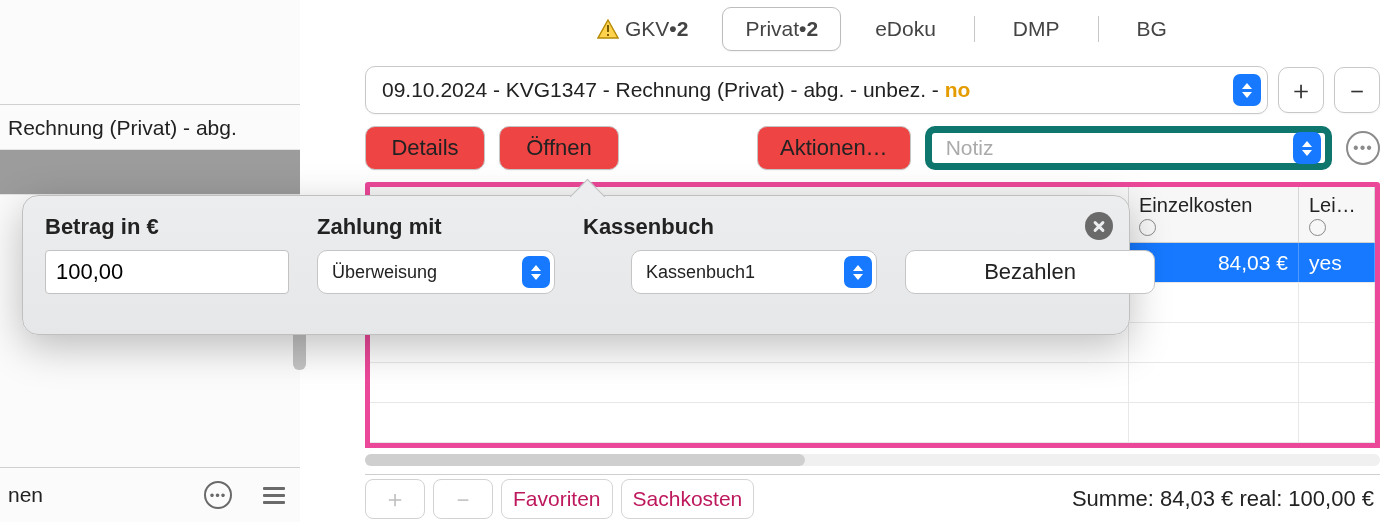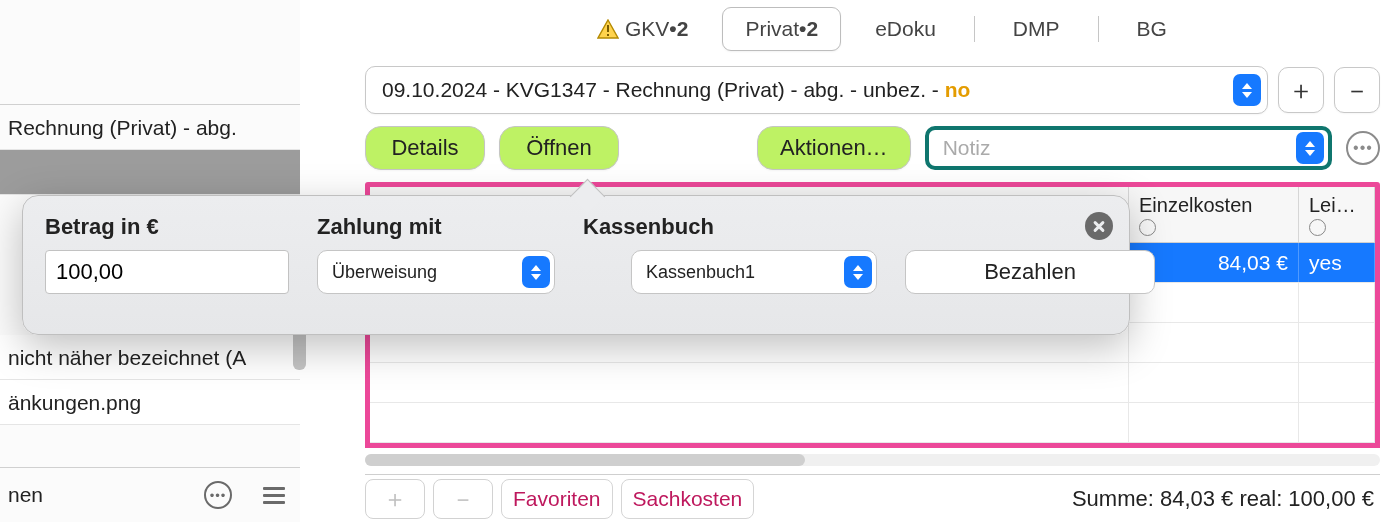--- a/index.html
+++ b/index.html
@@ -37,23 +37,23 @@
   .doc-select-text { white-space: nowrap; overflow: hidden; }
   .doc-select .no { color: #e49c00; font-weight: 600; }
   .stepper-caret { position: absolute; right: 6px; top: 50%; transform: translateY(-50%); width: 28px; height: 32px; background: #1679ff; border-radius: 7px; display: flex; flex-direction: column; align-items: center; justify-content: center; }
   .stepper-caret::before, .stepper-caret::after { content: ""; width: 0; height: 0; border-left: 5px solid transparent; border-right: 5px solid transparent; }
   .stepper-caret::before { border-bottom: 6px solid #fff; margin-bottom: 3px; }
   .stepper-caret::after { border-top: 6px solid #fff; }
   .round-btn { width: 46px; height: 46px; background: #fff; border: 1px solid #c8c8c8; border-radius: 10px; display: flex; align-items: center; justify-content: center; font-size: 26px; color: #333; cursor: pointer; box-shadow: 0 1px 2px rgba(0,0,0,0.04); }
 
   
   .toolbar-row { display: flex; align-items: center; gap: 14px; padding: 4px 10px 12px; }
-  .btn { height: 44px; padding: 0 22px; background: #bef264; border: 1px solid #c5c5c5; border-radius: 16px; display: flex; align-items: center; font-size: 22px; cursor: pointer; box-shadow: 0 1px 2px rgba(0,0,0,0.04); }
+  .btn { height: 44px; padding: 0 22px; background: #ef4444; border: 1px solid #c5c5c5; border-radius: 10px; display: flex; align-items: center; font-size: 22px; cursor: pointer; box-shadow: 0 1px 2px rgba(0,0,0,0.04); }
   .btn.w { min-width: 120px; justify-content: center; }
-  .note-select { flex: 1; height: 44px; background: #fff; border: 4px solid #0f766e; border-radius: 10px; display: flex; align-items: center; padding: 0 44px 0 14px; position: relative; color: #aaa; }
+  .note-select { flex: 1; height: 44px; background: #fff; border: 7px solid #0f766e; border-radius: 10px; display: flex; align-items: center; padding: 0 44px 0 14px; position: relative; color: #aaa; }
   .note-select .stepper-caret { right: 4px; }
   .more-btn { width: 34px; height: 34px; border: 2px solid #8b8b8b; border-radius: 50%; display: flex; align-items: center; justify-content: center; color: #8b8b8b; font-size: 16px; cursor: pointer; letter-spacing: 1px; }
 
   
   .table { margin: 0 10px; border: 5px solid #ec4899; border-radius: 3px 3px 0 0; overflow: hidden; }
   .thead { display: flex; height: 56px; background: #f7f7f7; border-bottom: 1px solid #d0d0d0; }
   .th { border-right: 1px solid #d6d6d6; padding: 4px 10px; display: flex; flex-direction: column; justify-content: center; gap: 2px; overflow: hidden; }
   .th-label { font-size: 20px; white-space: nowrap; overflow: hidden; text-overflow: ellipsis; }
   .th .radio { width: 17px; height: 17px; border: 1.5px solid #888; border-radius: 50%; }
   .col-spacer { flex: 1; }
@@ -94,24 +94,20 @@
   .circle-dots { width: 28px; height: 28px; border: 2.5px solid #6a6a6a; border-radius: 50%; display: flex; align-items: center; justify-content: center; font-size: 13px; color: #6a6a6a; letter-spacing: 1px; }
 </style>
 </head>
 <body>
 
 <div class="left-panel">
   <div class="left-top-row"></div>
   <div class="left-item">Rechnung (Privat) - abg.</div>
   <div class="left-item selected"></div>
   <div class="left-spacer"></div>
-  <div class="left-bottom-items">
-    <div class="left-item">nicht näher bezeichnet (A</div>
-    <div class="left-item">änkungen.png</div>
-  </div>
   <div class="left-footer">
     <span class="left-footer-label">nen</span>
     <div class="icon-btn">
         <span class="circle-dots">•••</span>
       </div>
     <div class="icon-btn">
         <span class="list-icon">
           <span></span>
           <span></span>
           <span></span>

